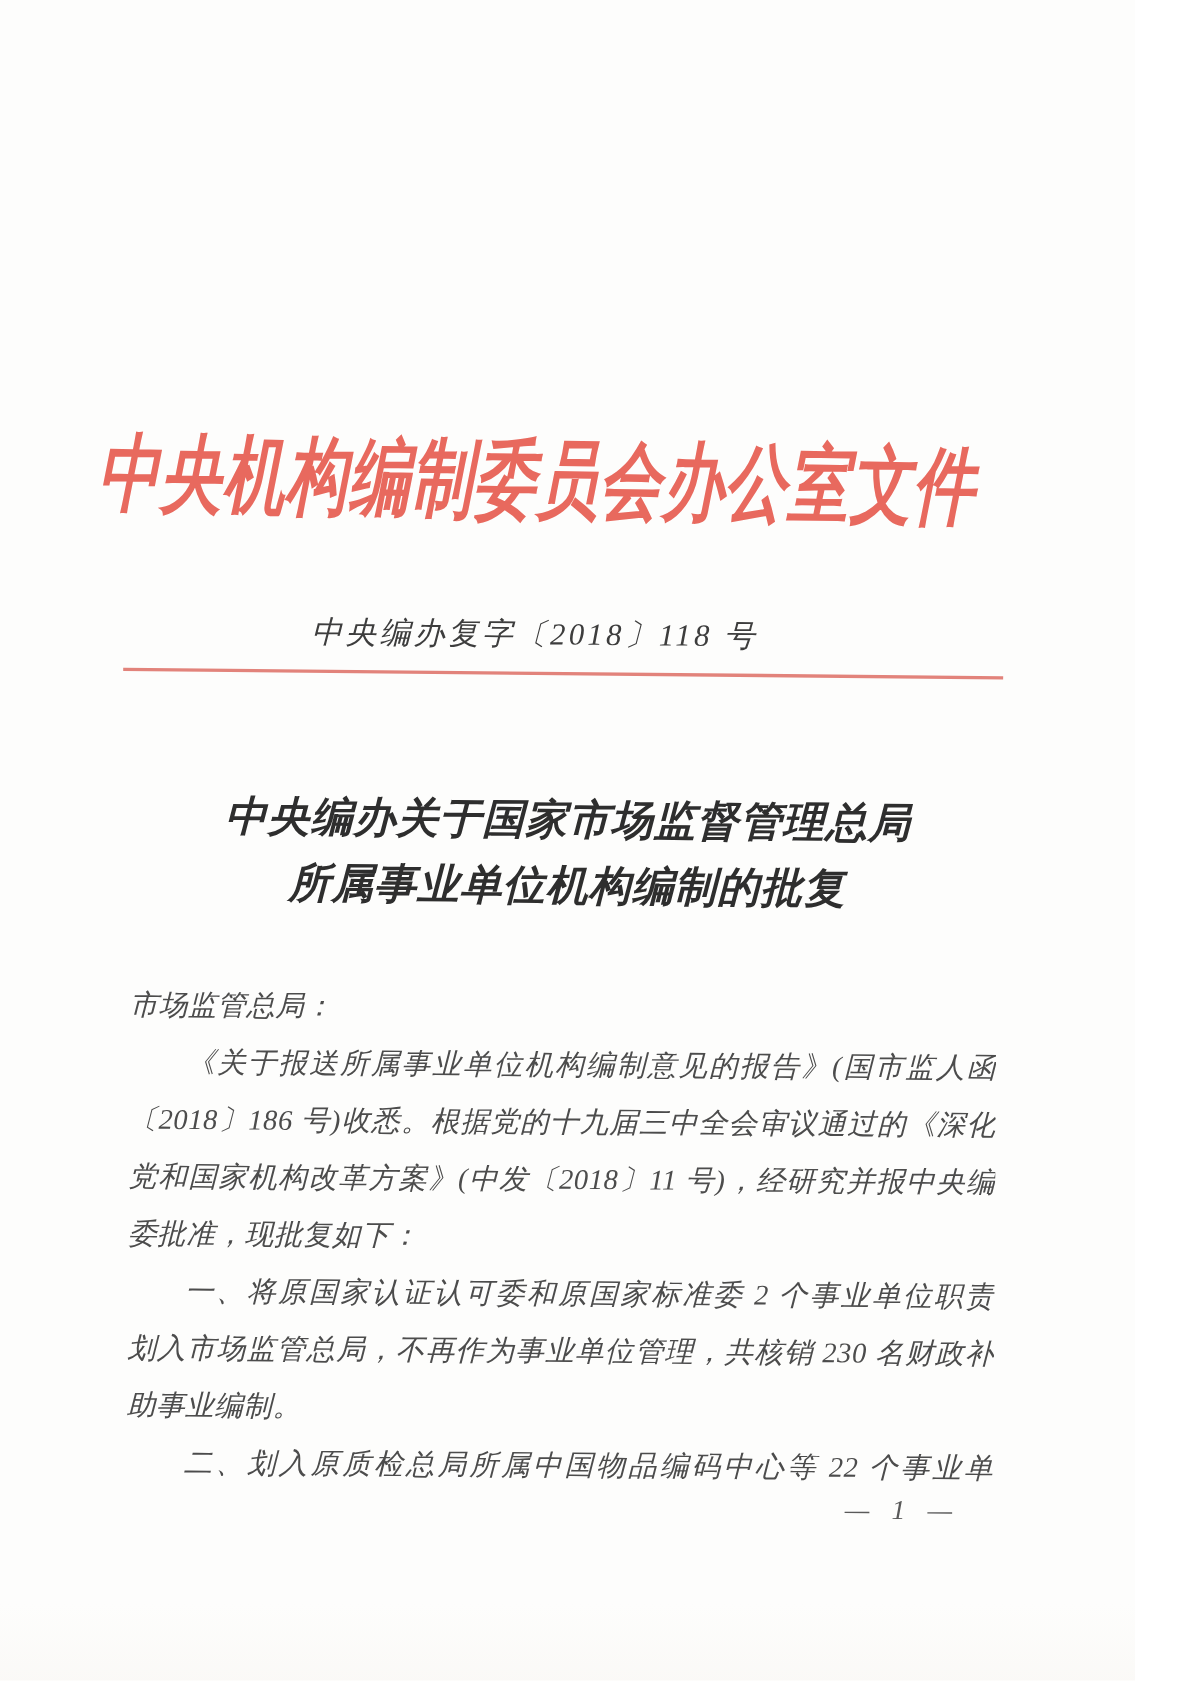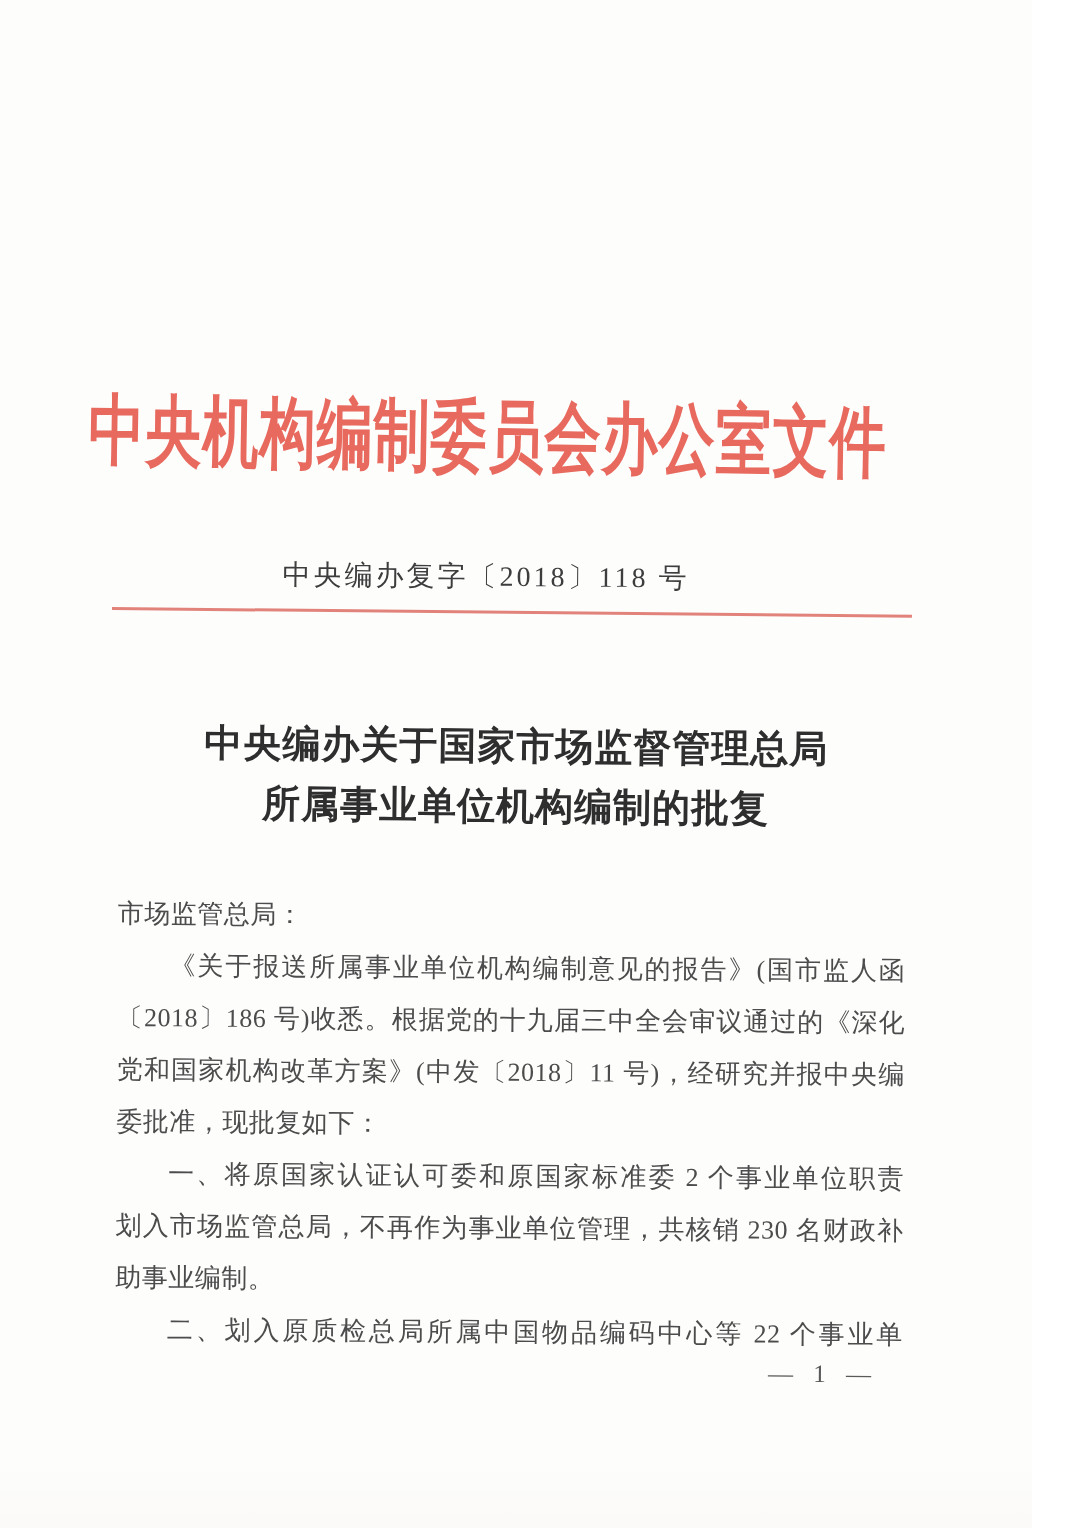--- a/index.html
+++ b/index.html
@@ -3,20 +3,21 @@
 <meta charset="utf-8">
 <style>
   html, body { margin: 0; padding: 0; background: #ffffff; }
   .page {
     position: relative;
     width: 1032px;
     height: 1528px;
     background: #fdfdfc;
     overflow: hidden;
     font-family: "Liberation Serif", "DejaVu Serif", serif;
+    font-style: italic;
   }
 
   
   .masthead {
     position: absolute;
     top: 386px;
     left: 0;
     width: 100%;
     box-sizing: border-box;
     padding-right: 55px;

